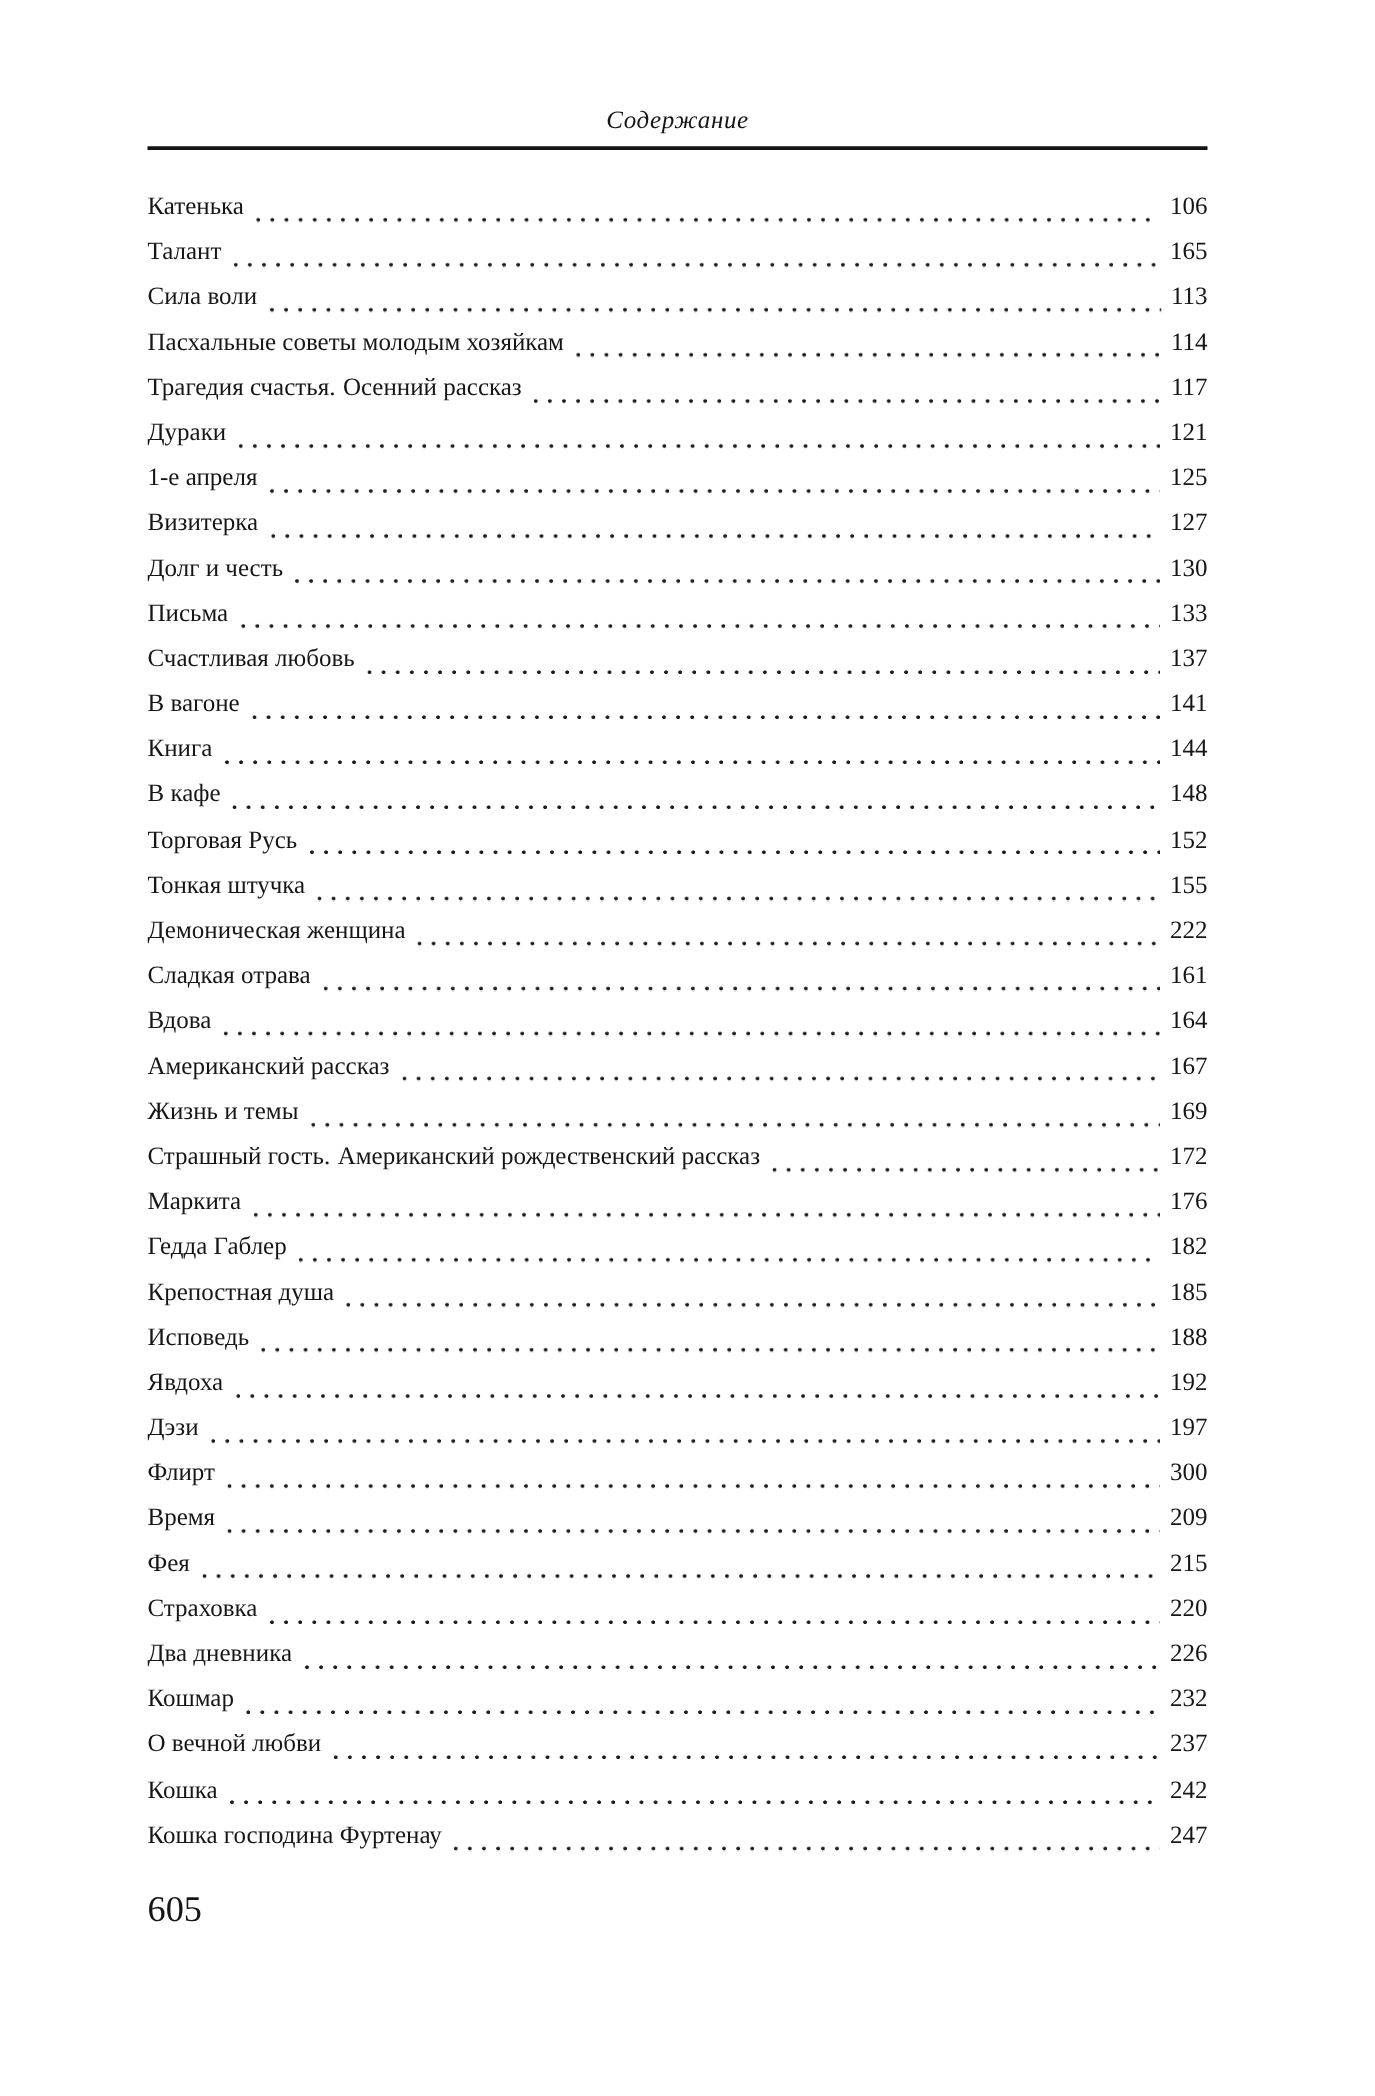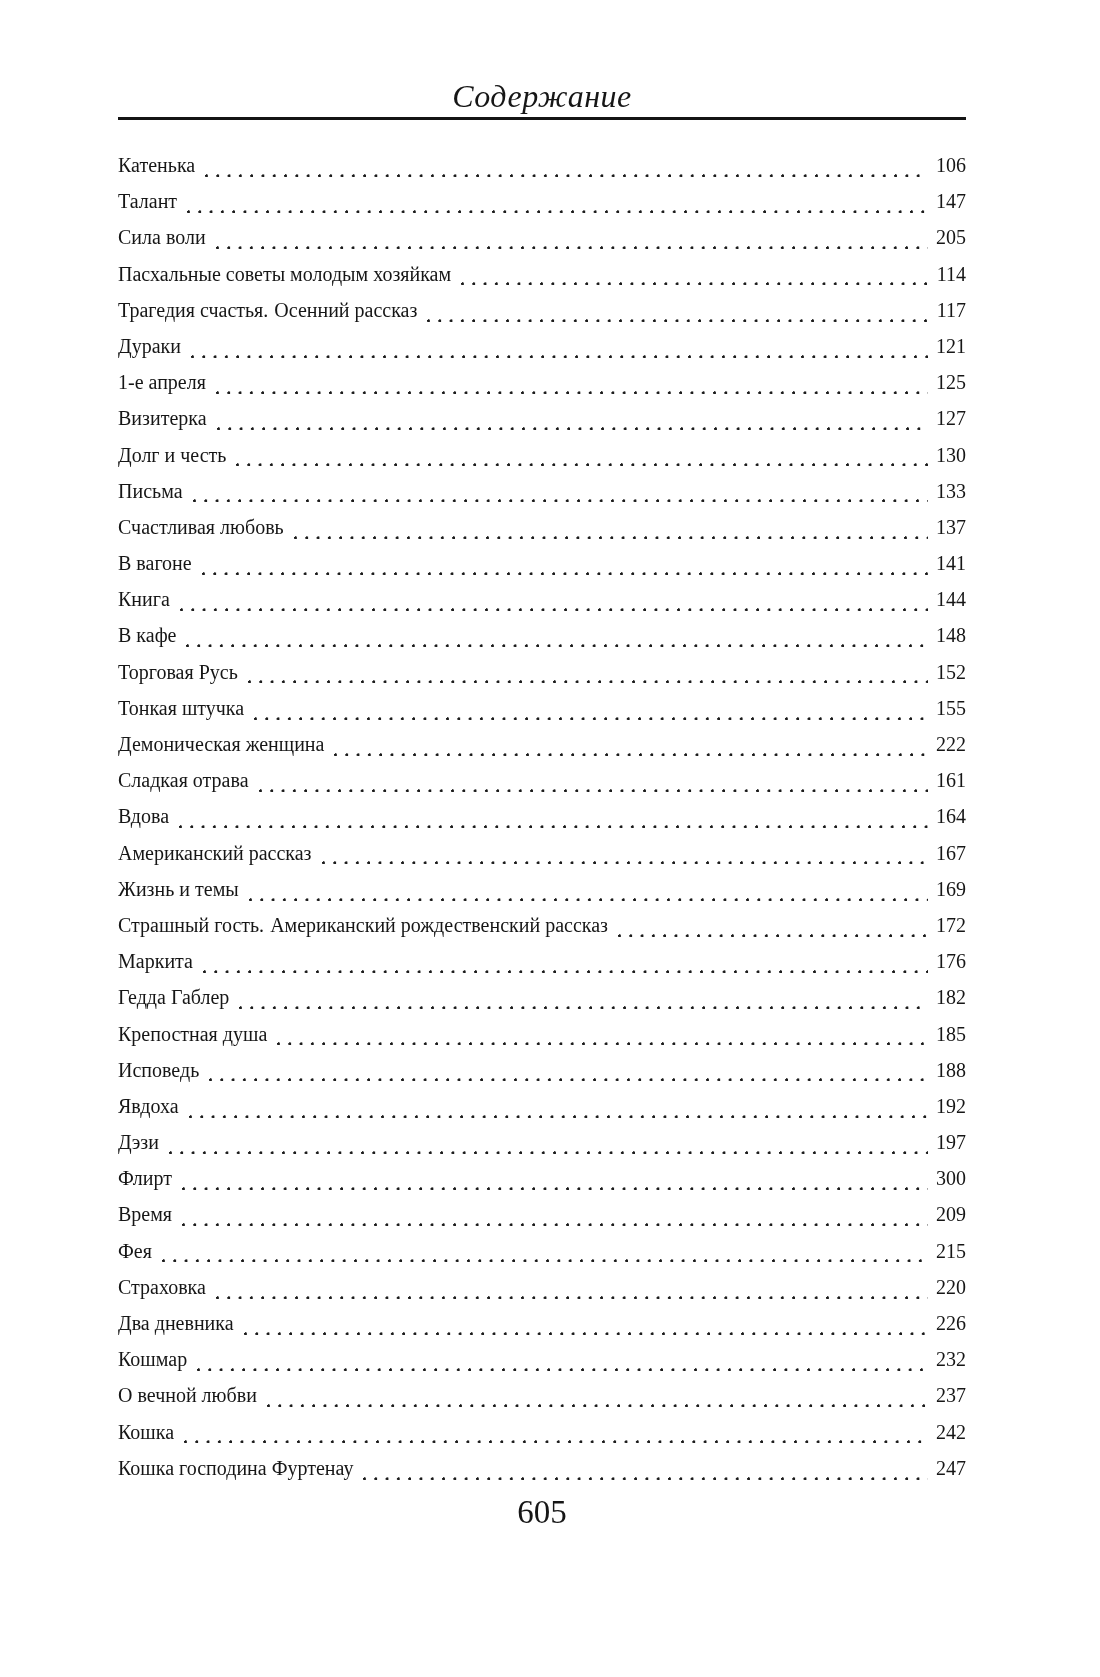--- a/index.html
+++ b/index.html
@@ -18,21 +18,21 @@
   .page {
     position: absolute;
     left: 118px;
     top: 0;
     width: 848px;
   }
   .header-title {
     padding-top: 82px;
     text-align: center;
     font-style: italic;
-    font-size: 32px;
+    font-size: 20px;
     line-height: 28px;
     letter-spacing: 0.5px;
   }
   .rule {
     border: 0;
     border-top: 3px solid #141414;
     margin: 7px 0 0 0;
   }
   .toc {
     margin-top: 27px;
@@ -56,23 +56,23 @@
     background-image: radial-gradient(circle at 1.6px 1.8px, #1b1b1b 1.25px, rgba(0,0,0,0) 1.7px);
     background-size: 11.3px 4px;
     background-repeat: repeat-x;
     min-width: 12px;
   }
   .pnum {
     flex: 0 0 auto;
     text-align: left;
   }
   .folio {
-    margin-top: 8px;
-    text-align: center;
-    font-size: 33px;
+    margin-top: 24px;
+    text-align: left;
+    font-size: 29px;
     line-height: 36px;
   }
 </style>
 </head>
 <body>
 
 <div class="page">
 
   <div class="header-title">Содержание</div>
 
@@ -82,27 +82,27 @@
 
       <div class="row">
         <span class="title"><span class="t">Катенька</span><span class="sub"></span></span>
         <span class="leader"></span>
         <span class="pnum">106</span>
       </div>
 
       <div class="row">
         <span class="title"><span class="t">Талант</span><span class="sub"></span></span>
         <span class="leader"></span>
-        <span class="pnum">147</span>
+        <span class="pnum">165</span>
       </div>
 
       <div class="row">
         <span class="title"><span class="t">Сила воли</span><span class="sub"></span></span>
         <span class="leader"></span>
-        <span class="pnum">205</span>
+        <span class="pnum">113</span>
       </div>
 
       <div class="row">
         <span class="title"><span class="t">Пасхальные советы молодым хозяйкам</span><span class="sub"></span></span>
         <span class="leader"></span>
         <span class="pnum">114</span>
       </div>
 
       <div class="row">
         <span class="title"><span class="t">Трагедия счастья.</span><span class="sub">Осенний рассказ</span></span>

